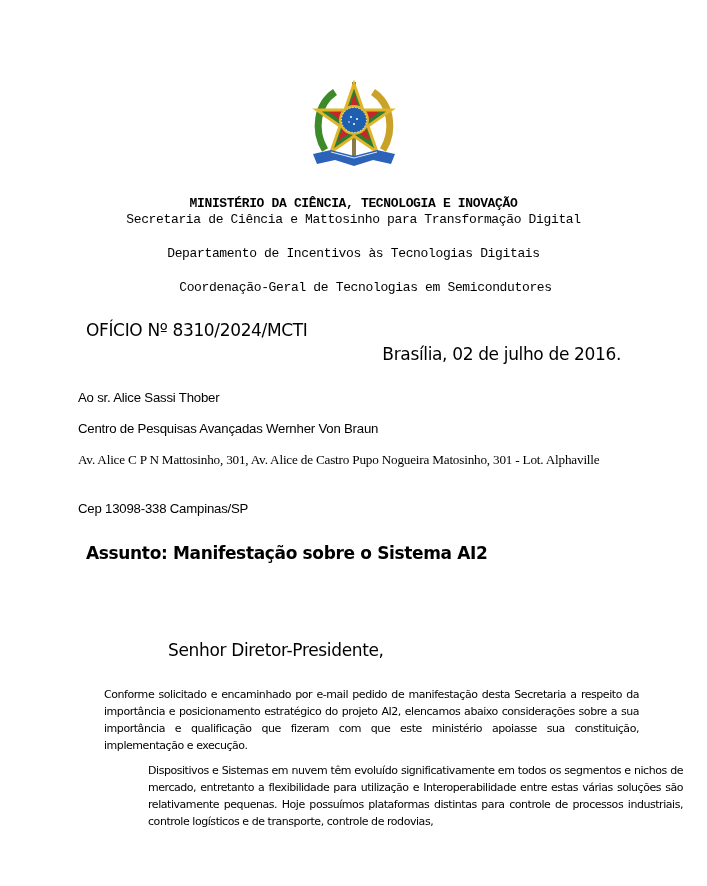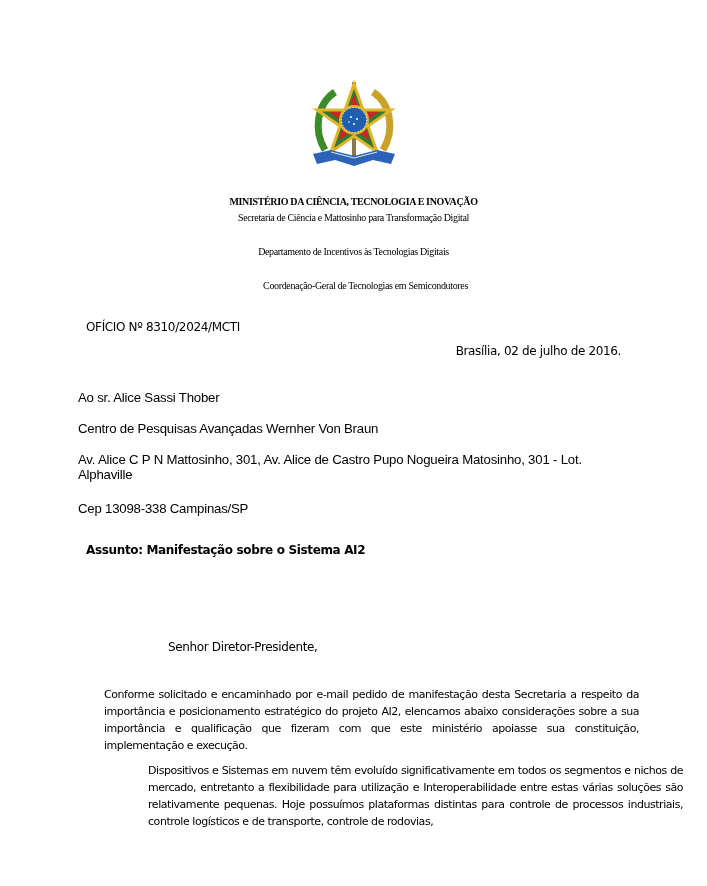--- a/index.html
+++ b/index.html
@@ -5,24 +5,24 @@
     html, body { margin: 0; padding: 0; background: #ffffff; }
     body {
       width: 707px; height: 886px; overflow: hidden; position: relative;
       font-family: "Liberation Sans", sans-serif; color: #000;
     }
     .page { position: absolute; left: 0; top: 0; width: 707px; height: 886px; background: #fff; }
 
     .crest { position: absolute; left: 311px; top: 80px; width: 86px; height: 90px; }
 
     .hdr { position: absolute; left: 0; width: 707px; text-align: center;
-      font-family: Liberation Serif, serif; font-size: 10px; letter-spacing: -0.35px; }
+      font-family: Liberation Mono, monospace; font-size: 13px; letter-spacing: -0.35px; }
     .hdr.bold { font-weight: bold; }
 
-    .cal { font-family: "DejaVu Sans", sans-serif; font-size: 12px; letter-spacing: -0.35px; position: absolute; }
+    .cal { font-family: "DejaVu Sans", sans-serif; font-size: 17px; letter-spacing: -0.35px; position: absolute; }
     .arial { font-family: "Liberation Sans", sans-serif; font-size: 13.2px; position: absolute; left: 78px; letter-spacing: -0.2px; }
 
     .oficio { left: 86px; top: 320px; }
     .date { right: 86px; top: 344px; text-align: right; }
 
     .addr { width: 560px; line-height: 15px; }
 
     .assunto { left: 86px; top: 543px; font-weight: bold; }
     .saud { left: 168px; top: 640px; }
 
@@ -62,21 +62,21 @@
   <div class="hdr bold" style="top:196px;">MINISTÉRIO DA CIÊNCIA, TECNOLOGIA E INOVAÇÃO</div>
   <div class="hdr" style="top:212px;">Secretaria de Ciência e Mattosinho para Transformação Digital</div>
   <div class="hdr" style="top:246px;">Departamento de Incentivos às Tecnologias Digitais</div>
   <div class="hdr" style="top:280px;padding-left:12px;">Coordenação-Geral de Tecnologias em Semicondutores</div>
 
   <div class="cal oficio">OFÍCIO Nº 8310/2024/MCTI</div>
   <div class="cal date">Brasília, 02 de julho de 2016.</div>
 
   <div class="arial" style="top:390px;">Ao sr. Alice Sassi Thober</div>
   <div class="arial" style="top:421px;">Centro de Pesquisas Avançadas Wernher Von Braun</div>
-  <div class="arial addr" style="top:452px;">Av. Alice C P N Mattosinho, 301, Av. Alice de Castro Pupo Nogueira Matosinho, 301 - Lot. Alphaville</div>
+  <div class="arial addr" style="top:452px;font-family:Liberation Serif, serif;">Av. Alice C P N Mattosinho, 301, Av. Alice de Castro Pupo Nogueira Matosinho, 301 - Lot. Alphaville</div>
   <div class="arial" style="top:501px;">Cep 13098-338 Campinas/SP</div>
 
   <div class="cal assunto">Assunto: Manifestação sobre o Sistema AI2</div>
   <div class="cal saud">Senhor Diretor-Presidente,</div>
 
   <div class="para p1">Conforme solicitado e encaminhado por e-mail pedido de manifestação desta Secretaria a respeito da importância e posicionamento estratégico do projeto AI2, elencamos abaixo considerações sobre a sua importância e qualificação que fizeram com que este ministério apoiasse sua constituição, implementação e execução.</div>
   <div class="para p2">Dispositivos e Sistemas em nuvem têm evoluído significativamente em todos os segmentos e nichos de mercado, entretanto a flexibilidade para utilização e Interoperabilidade entre estas várias soluções são relativamente pequenas. Hoje possuímos plataformas distintas para controle de processos industriais, controle logísticos e de transporte, controle de rodovias,</div>
 </div>
 
 </body></html>

